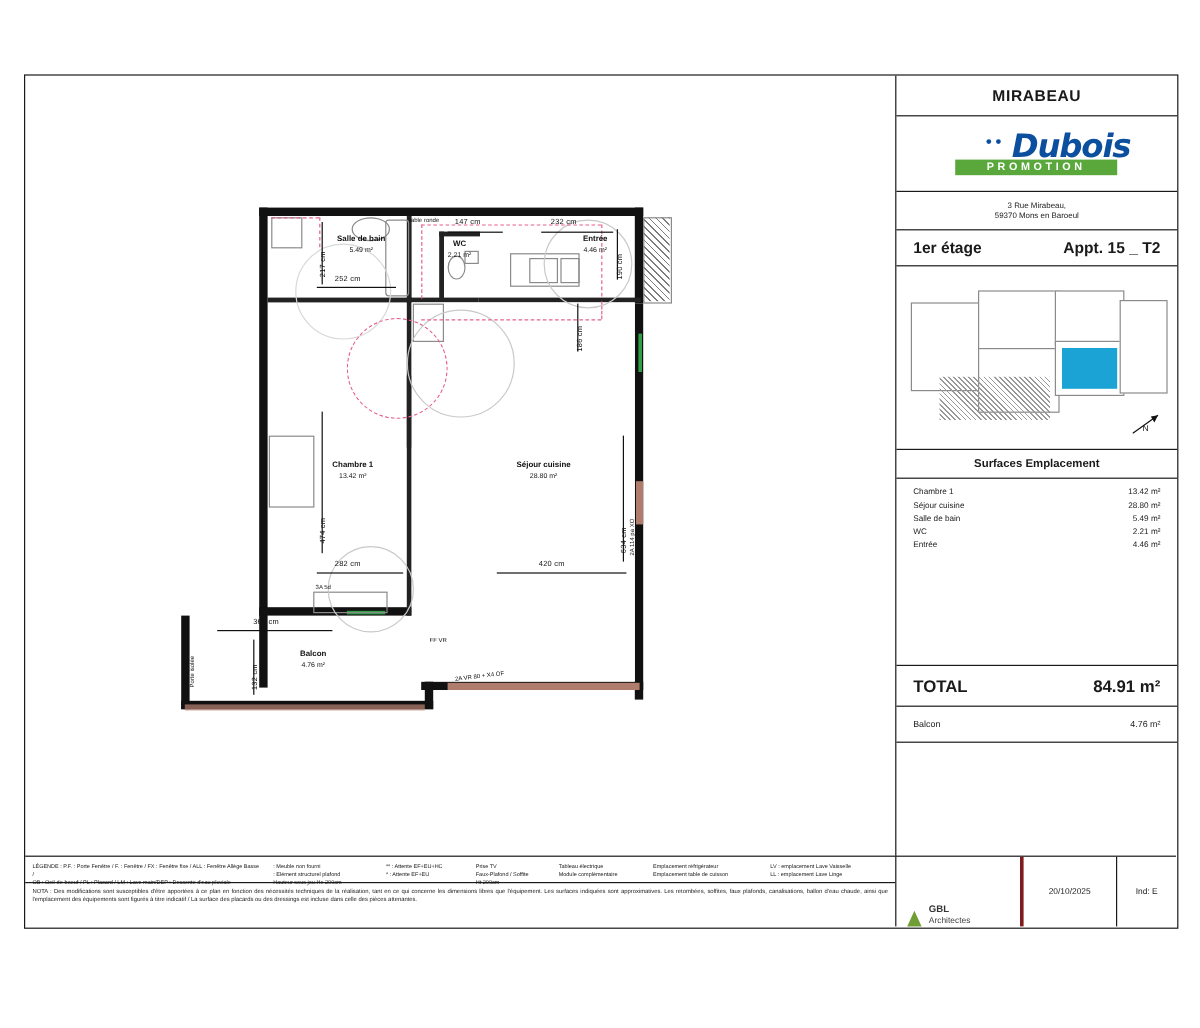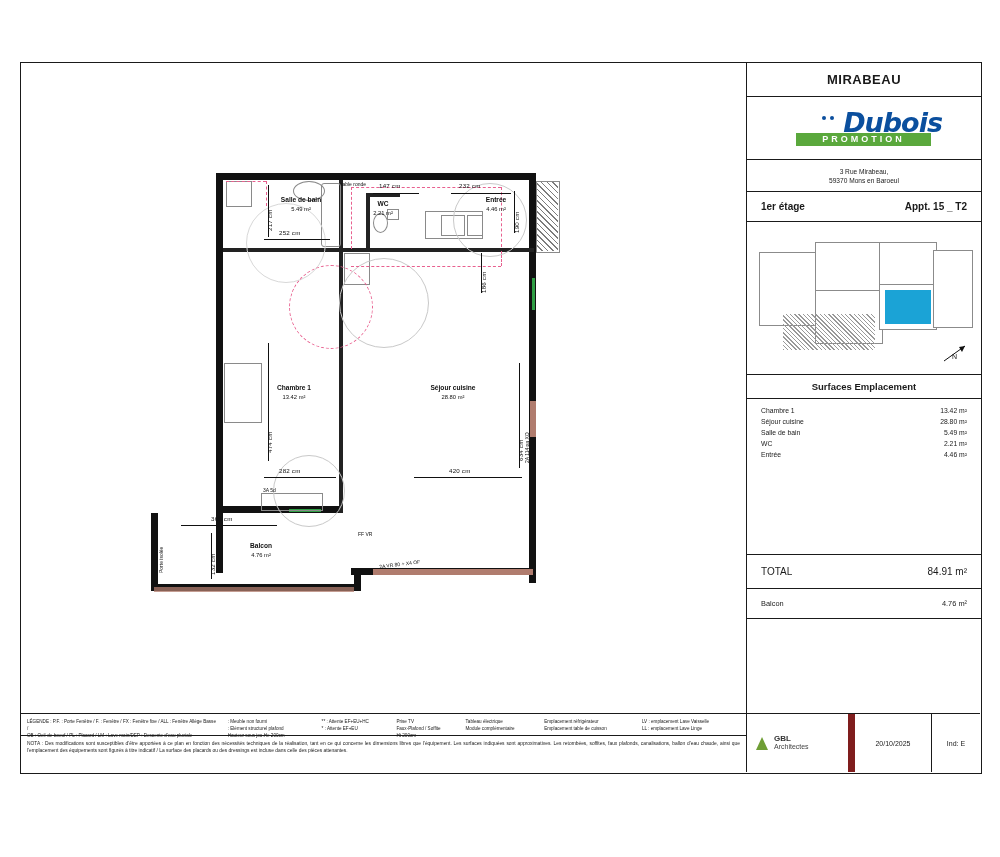--- a/index.html
+++ b/index.html
@@ -33,49 +33,49 @@
   .rpanel{position:absolute;left:725px;top:0;width:234px;height:650px;border-left:1px solid #1a1a1a;}
   .rsec{position:relative;border-bottom:1px solid #1a1a1a;box-sizing:border-box;}
   .logo-wrap{height:63px;display:flex;align-items:center;justify-content:center;}
   .logo{position:relative;width:160px;height:42px;}
   .logo .dubois{position:absolute;right:2px;top:0;font-family:"DejaVu Sans",sans-serif;font-weight:bold;font-style:italic;font-size:27px;color:#0b4f9e;letter-spacing:-1px;}
   .logo .dot1{position:absolute;left:38px;top:9px;width:4px;height:4px;border-radius:50%;background:#0b4f9e;}
   .logo .dot2{position:absolute;left:46px;top:9px;width:4px;height:4px;border-radius:50%;background:#0b4f9e;}
   .logo .promo{position:absolute;left:12px;top:26px;width:135px;height:13px;background:#5aa83c;color:#fff;font-size:9px;letter-spacing:3px;font-weight:bold;text-align:center;line-height:13px;}
   .prog{height:34px;display:flex;align-items:center;justify-content:center;font-weight:bold;font-size:13px;letter-spacing:.5px;}
   .addr{height:32px;display:flex;flex-direction:column;align-items:center;justify-content:center;font-size:6.6px;line-height:9px;color:#222;}
-  .floorrow{height:30px;display:flex;align-items:center;justify-content:space-between;padding:0 14px;font-size:10px;font-weight:bold;}
+  .floorrow{height:30px;display:flex;align-items:center;justify-content:space-between;padding:0 14px;font-size:13px;font-weight:bold;}
   .key{height:153px;padding:6px;}
   .keyplan{position:relative;width:100%;height:100%;}
   .keyplan .kp-room{position:absolute;border:1px solid #8b8b8b;background:#fff;}
   .keyplan .kp-unit{position:absolute;background:#1ba3d6;}
   .keyplan .kp-hatch{position:absolute;background:repeating-linear-gradient(45deg,#999 0 1px,transparent 1px 3px);}
   .northwrap{position:absolute;right:6px;bottom:4px;width:28px;height:22px;}
   .surf-title{height:24px;display:flex;align-items:center;justify-content:center;font-weight:bold;font-size:9.5px;}
   .surf-list{padding:6px 14px 10px 14px;font-size:6.8px;line-height:11px;}
   .surf-list .row{display:flex;justify-content:space-between;}
-  .total-row{height:34px;display:flex;align-items:center;justify-content:space-between;padding:0 14px;font-weight:normal;font-size:10px;}
+  .total-row{height:34px;display:flex;align-items:center;justify-content:space-between;padding:0 14px;font-weight:bold;font-size:14px;}
   .balcon-row{height:30px;display:flex;align-items:center;justify-content:space-between;padding:0 14px;font-size:7.4px;}
   .scalebox{height:80px;position:relative;}
   .scale{position:absolute;left:50%;transform:translateX(-50%);top:22px;width:110px;}
   .scale .nums{position:relative;height:10px;font-size:7px;}
   .scale .nums i{position:absolute;font-style:normal;}
   .scale .bar{position:relative;height:7px;border:1px solid #111;border-left:none;border-right:none;}
   .scale .bar .seg{position:absolute;top:0;height:7px;border-left:1px solid #111;}
   .scale .bar .fill{position:absolute;top:0;height:7px;background:repeating-linear-gradient(90deg,#111 0 2px,#fff 2px 4px);}
   .scale .lbl{text-align:center;font-size:8px;margin-top:6px;font-weight:bold;}
   
   .legend{position:absolute;left:0;top:650px;width:725px;height:59px;box-sizing:border-box;border-top:1px solid #1a1a1a;}
   .legend .l1{position:absolute;left:6px;top:4px;right:4px;font-size:4.6px;line-height:7px;}
   .legend .nota{position:absolute;left:6px;top:26px;right:6px;font-size:4.9px;line-height:7.2px;text-align:justify;}
   .legend .lrow{display:flex;gap:10px;}
   .legcol{font-size:4.6px;line-height:7px;}
   .sep{position:absolute;left:0;top:21px;width:100%;border-top:1px solid #1a1a1a;}
   .footer-right{position:absolute;left:725px;top:650px;width:234px;height:59px;border-left:1px solid #1a1a1a;border-top:1px solid #1a1a1a;box-sizing:border-box;display:flex;}
-  .fr-a{flex:1.15;display:flex;align-items:center;gap:5px;padding-left:9px;border-right:7px solid #7f1d1d;}
+  .fr-a{flex:1.15;display:flex;align-items:flex-end;gap:5px;padding-left:9px;border-right:3px solid #7f1d1d;}
   .fr-b{flex:.95;display:flex;align-items:center;justify-content:center;font-size:7px;border-right:1px solid #1a1a1a;}
   .fr-c{flex:.6;display:flex;align-items:center;justify-content:center;font-size:7px;}
   .gbl-mark{width:13px;height:13px;position:relative;}
   .gbl-mark:before{content:"";position:absolute;left:0;bottom:0;border-left:6.5px solid transparent;border-right:6.5px solid transparent;border-bottom:13px solid #6f9e35;}
   .gbl-txt{font-size:7px;line-height:8.5px;color:#444;}
   .gbl-txt b{font-size:8px;color:#333;}
 </style>
 </head>
 <body>
 

